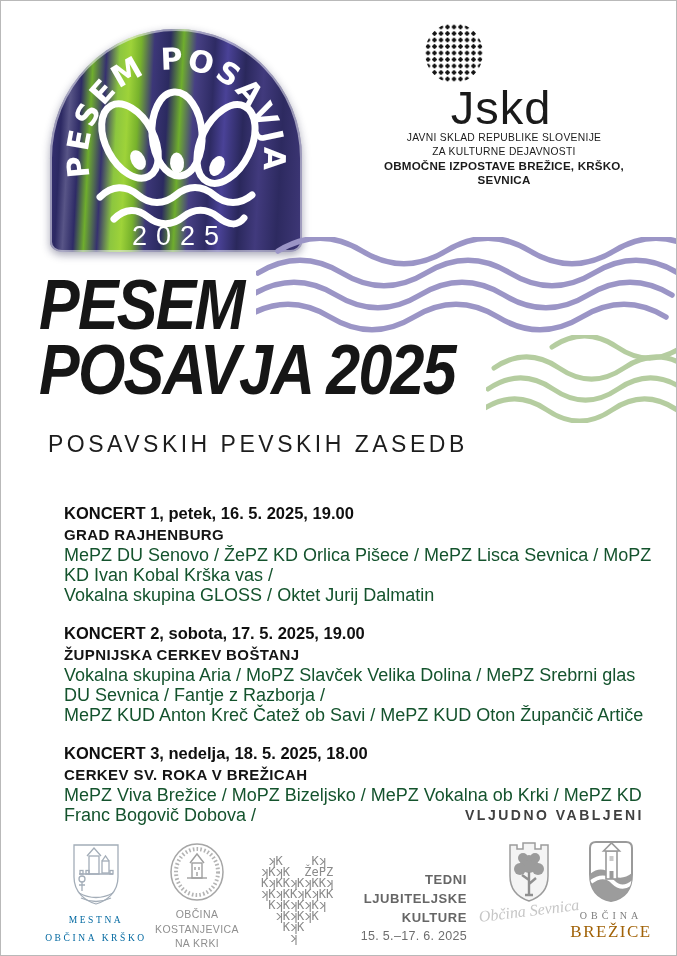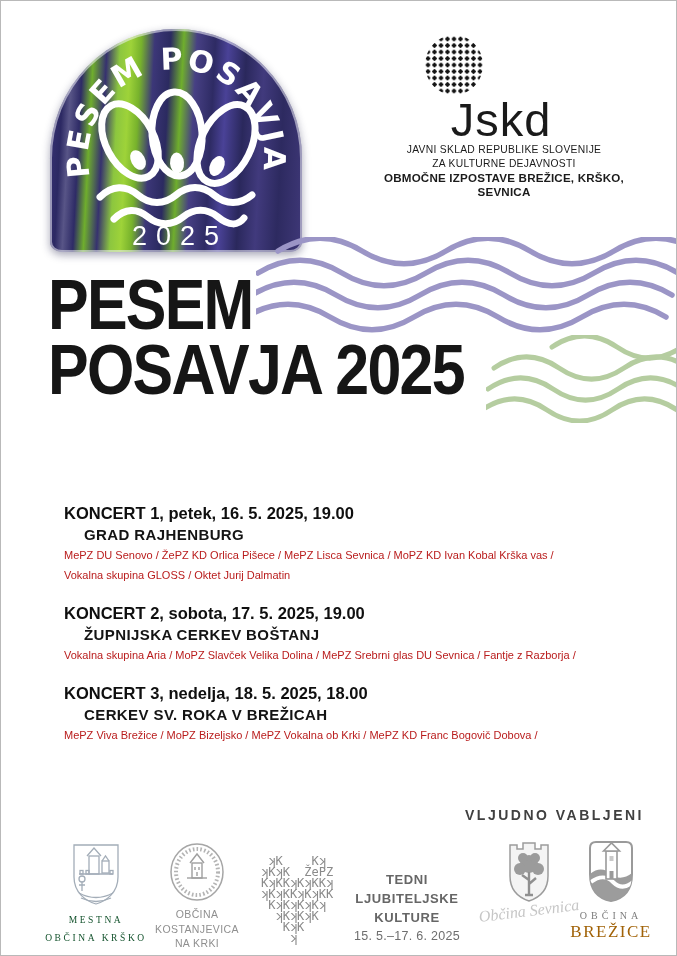--- a/index.html
+++ b/index.html
@@ -17,54 +17,54 @@
       #6fae2d 17%, #36316f 22%, #8cc63f 27%, #9ed339 31%,
       #77b22c 35%, #3c3778 40%, #2b2a60 46%, #6fae2d 51%,
       #474084 56%, #2e2b64 63%, #4a4297 68%, #2a285c 75%,
       #413a7d 82%, #2d2a60 90%, #3f3878 100%);
     box-shadow:0 3px 8px rgba(35,35,75,.4), inset 0 0 0 2px rgba(240,240,248,.55);
   }
   .badge svg{position:absolute;left:0;top:0;}
   .badge-arc-text{font-family:"DejaVu Sans", sans-serif;font-weight:bold;font-size:30px;fill:#ffffff;letter-spacing:1px;}
   .badge-year{font-family:"Liberation Sans", sans-serif;font-size:27px;fill:#ffffff;letter-spacing:9px;}
   
-  .jskd{position:absolute;left:370px;top:34px;width:266px;text-align:center;}
+  .jskd{position:absolute;left:370px;top:22px;width:266px;text-align:center;}
   .jskd-dots{
     display:block;width:58px;height:60px;margin:0 0 2px 54px;border-radius:50%;
     background-image:radial-gradient(circle,#141414 43%,transparent 47%);
     background-size:6.5px 6.5px;background-position:center;
   }
   .jskd-wordmark{font-size:47px;line-height:46px;font-weight:400;color:#1a1a1a;letter-spacing:1px;margin-left:-6px;}
   .jskd-line{font-size:10.3px;line-height:13.5px;color:#1b1b1b;letter-spacing:.3px;}
   .jskd-line.bold{font-size:11.6px;font-weight:bold;letter-spacing:.2px;margin-top:1px;}
   
   .waves-purple{position:absolute;right:0;top:236px;}
   .waves-green{position:absolute;right:0;top:334px;}
   
-  .title{position:absolute;left:47px;top:272px;font-weight:bold;color:#161616;}
+  .title{position:absolute;left:38px;top:272px;font-weight:bold;color:#161616;font-style:italic;}
   .title .line{display:block;font-size:70px;line-height:65px;letter-spacing:-2px;transform:scaleX(.87);transform-origin:left;white-space:nowrap;}
   .subtitle{position:absolute;left:47px;top:428px;color:#1d1d1d;}
   .subtitle .line{display:block;font-size:23px;line-height:31px;letter-spacing:3.5px;white-space:nowrap;}
   
   .concerts{position:absolute;left:63px;top:501px;width:595px;}
   .concert{margin-bottom:17px;}
   .concert .heading{font-size:16.5px;font-weight:bold;color:#0f0f0f;line-height:22px;}
-  .concert .venue{font-size:15px;font-weight:bold;color:#141414;line-height:21px;letter-spacing:.4px;margin-left:20px;}
-  .concert .lineup{font-size:11px;color:#b91c1c;line-height:20px;}
+  .concert .venue{font-size:15px;font-weight:bold;color:#141414;line-height:21px;letter-spacing:.4px;}
+  .concert .lineup{font-size:18px;color:#14532d;line-height:20px;}
   
   .invitation{position:absolute;right:32px;top:806px;font-size:14px;font-weight:600;letter-spacing:2.5px;color:#404040;}
   
   .footer-logo{position:absolute;text-align:center;}
-  .lg-krsko{left:28px;top:842px;width:134px;color:#14532d;}
+  .lg-krsko{left:28px;top:842px;width:134px;color:#0369a1;}
   .lg-krsko .cap{font-family:"Liberation Serif", serif;font-size:9.5px;letter-spacing:2.6px;line-height:14px;margin-top:4px;}
   .lg-kost{left:146px;top:842px;width:100px;color:#8f8f8f;}
   .lg-kost .cap{font-size:10.5px;letter-spacing:.4px;line-height:14.5px;}
   .lg-tlk-heart{left:260px;top:855px;width:80px;}
   .heart-row{font-family:"DejaVu Sans Mono", monospace;font-size:12px;line-height:11px;color:#8a8a8a;white-space:pre;text-align:left;}
-  .lg-tlk-text{left:346px;top:869px;width:120px;text-align:center;}
+  .lg-tlk-text{left:346px;top:869px;width:120px;text-align:right;}
   .lg-tlk-text .cap{font-size:13px;font-weight:bold;color:#666;letter-spacing:.6px;line-height:19px;}
   .lg-tlk-text .dates{font-size:12.5px;color:#6e6e6e;line-height:19px;letter-spacing:.3px;}
   .lg-sevnica{left:470px;top:839px;width:116px;}
   .signature{display:block;margin-top:-4px;font-family:"Liberation Serif", serif;font-style:italic;font-size:16px;color:#c6c6c6;transform:rotate(-7deg);white-space:nowrap;}
   .lg-brezice{left:562px;top:839px;width:96px;}
   .lg-brezice .cap1{font-family:"Liberation Serif", serif;font-size:10px;letter-spacing:4px;color:#7d7d7d;line-height:13px;margin-top:3px;}
   .lg-brezice .cap2{font-family:"Liberation Serif", serif;font-size:17px;letter-spacing:1.5px;color:#a16207;line-height:19px;}
 </style>
 </head>
 <body>
@@ -124,33 +124,35 @@
       <path d="M-4 75 c22 -15 43 -15 65 0 c22 15 43 15 65 0 c22 -15 43 -15 65 0"></path>
     </g>
   </svg>
 
   <div class="title">
     <span class="line">PESEM</span>
     <span class="line">POSAVJA 2025</span>
   </div>
 
   <div class="subtitle">
+    <span class="line">POSAVSKIH PEVSKIH ZASEDB</span>
   </div>
 
   <div class="concerts">
     <div class="concert">
       <div class="heading">KONCERT 1, petek, 16. 5. 2025, 19.00</div>
       <div class="venue">GRAD RAJHENBURG</div>
       <div class="lineup">MePZ DU Senovo / ŽePZ KD Orlica Pišece / MePZ Lisca Sevnica / MoPZ KD Ivan Kobal Krška vas /</div>
       <div class="lineup">Vokalna skupina GLOSS / Oktet Jurij Dalmatin</div>
     </div>
     <div class="concert">
       <div class="heading">KONCERT 2, sobota, 17. 5. 2025, 19.00</div>
       <div class="venue">ŽUPNIJSKA CERKEV BOŠTANJ</div>
       <div class="lineup">Vokalna skupina Aria / MoPZ Slavček Velika Dolina / MePZ Srebrni glas DU Sevnica / Fantje z Razborja /</div>
+      <div class="lineup">MePZ KUD Anton Kreč Čatež ob Savi / MePZ KUD Oton Župančič Artiče</div>
     </div>
     <div class="concert">
       <div class="heading">KONCERT 3, nedelja, 18. 5. 2025, 18.00</div>
       <div class="venue">CERKEV SV. ROKA V BREŽICAH</div>
       <div class="lineup">MePZ Viva Brežice / MoPZ Bizeljsko / MePZ Vokalna ob Krki / MePZ KD Franc Bogovič Dobova /</div>
     </div>
   </div>
 
   <div class="invitation">VLJUDNO VABLJENI</div>
 

